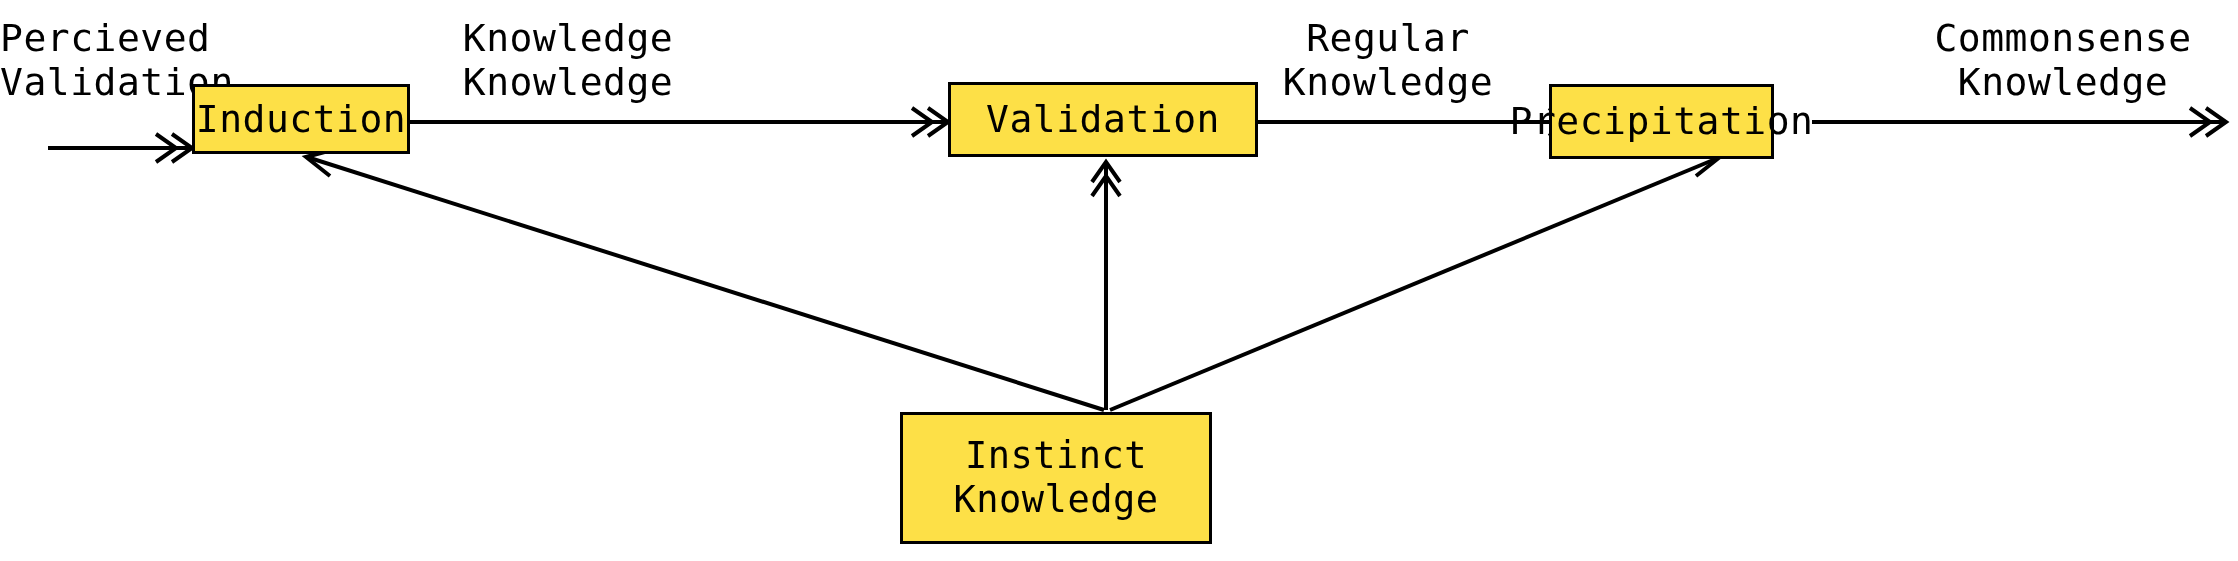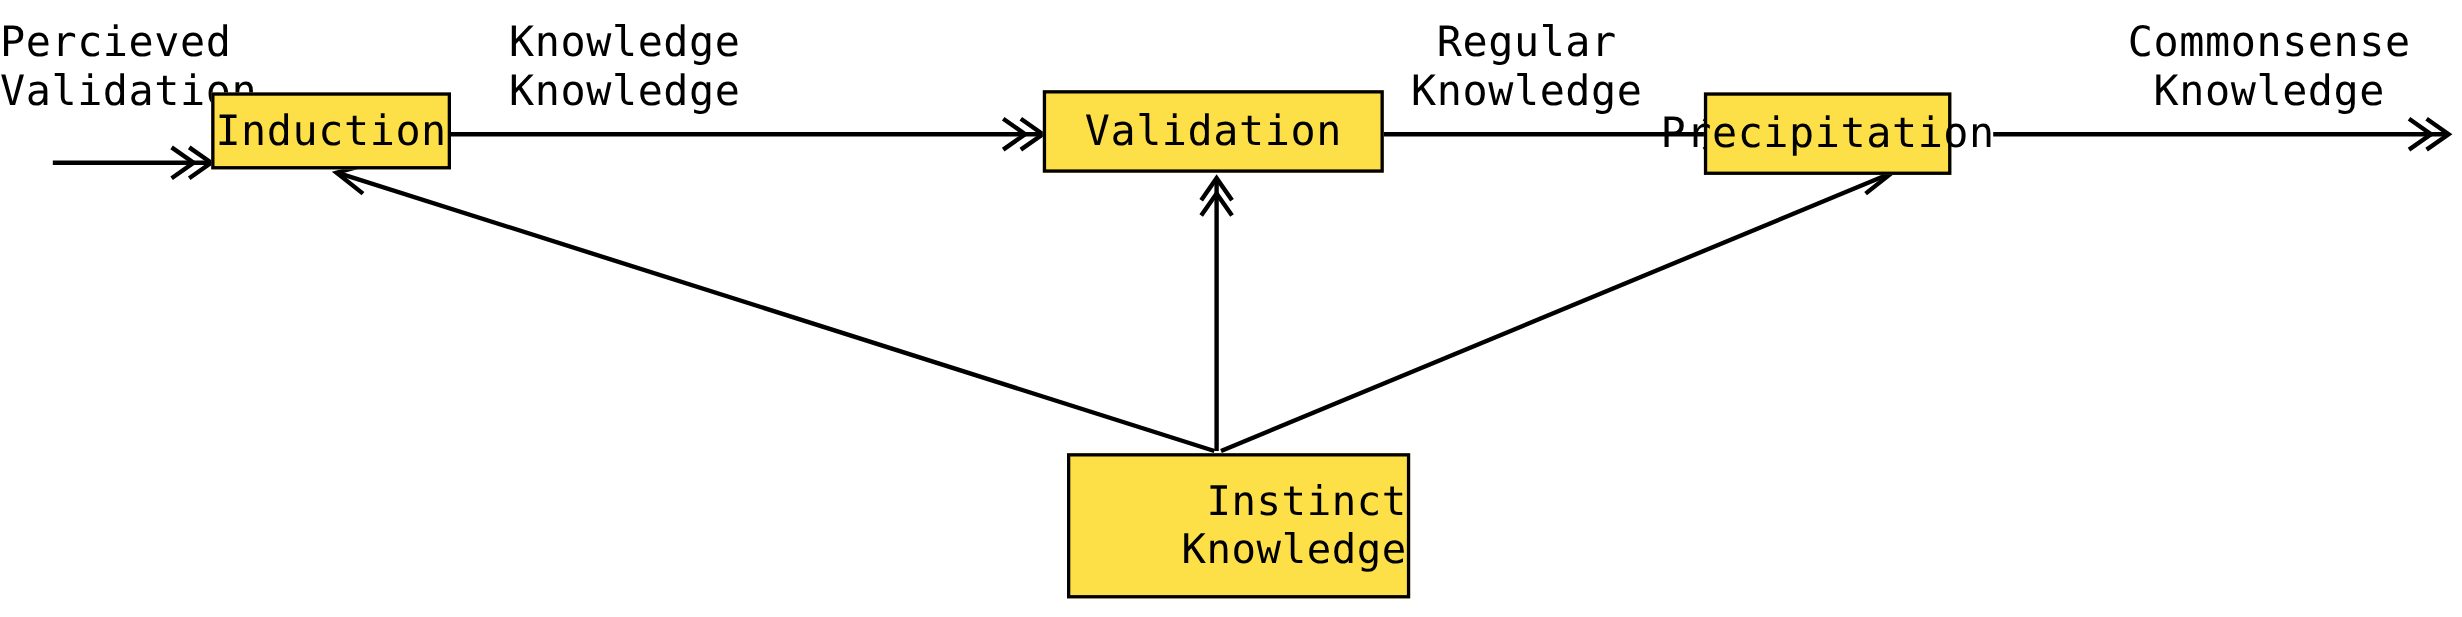--- a/index.html
+++ b/index.html
@@ -47,21 +47,21 @@
     letter-spacing: 0.5px;
     white-space: nowrap;
     background: transparent;
   }
   .edge-label .lbl-line { display: block; }
 
   
   #node-induction     { left: 192px;  top: 84px;  width: 218px; height: 70px; }
   #node-validation    { left: 948px;  top: 82px;  width: 310px; height: 75px; }
   #node-precipitation { left: 1549px; top: 84px;  width: 225px; height: 75px; }
-  #node-instinct      { left: 970px;  top: 412px; width: 312px; height: 132px; font-size: 37px; align-items: flex-end; }
+  #node-instinct      { left: 900px;  top: 412px; width: 312px; height: 132px; font-size: 37px; }
 
   #label-percieved    { left: 0px;    top: 16px;  width: 190px; }
   #label-empirical    { left: 438px;  top: 16px;  width: 260px; }
   #label-regular      { left: 1268px; top: 16px;  width: 240px; }
   #label-commonsense  { left: 1888px; top: 16px;  width: 350px; }
 </style>
 </head>
 <body>
 
 <div id="stage">

